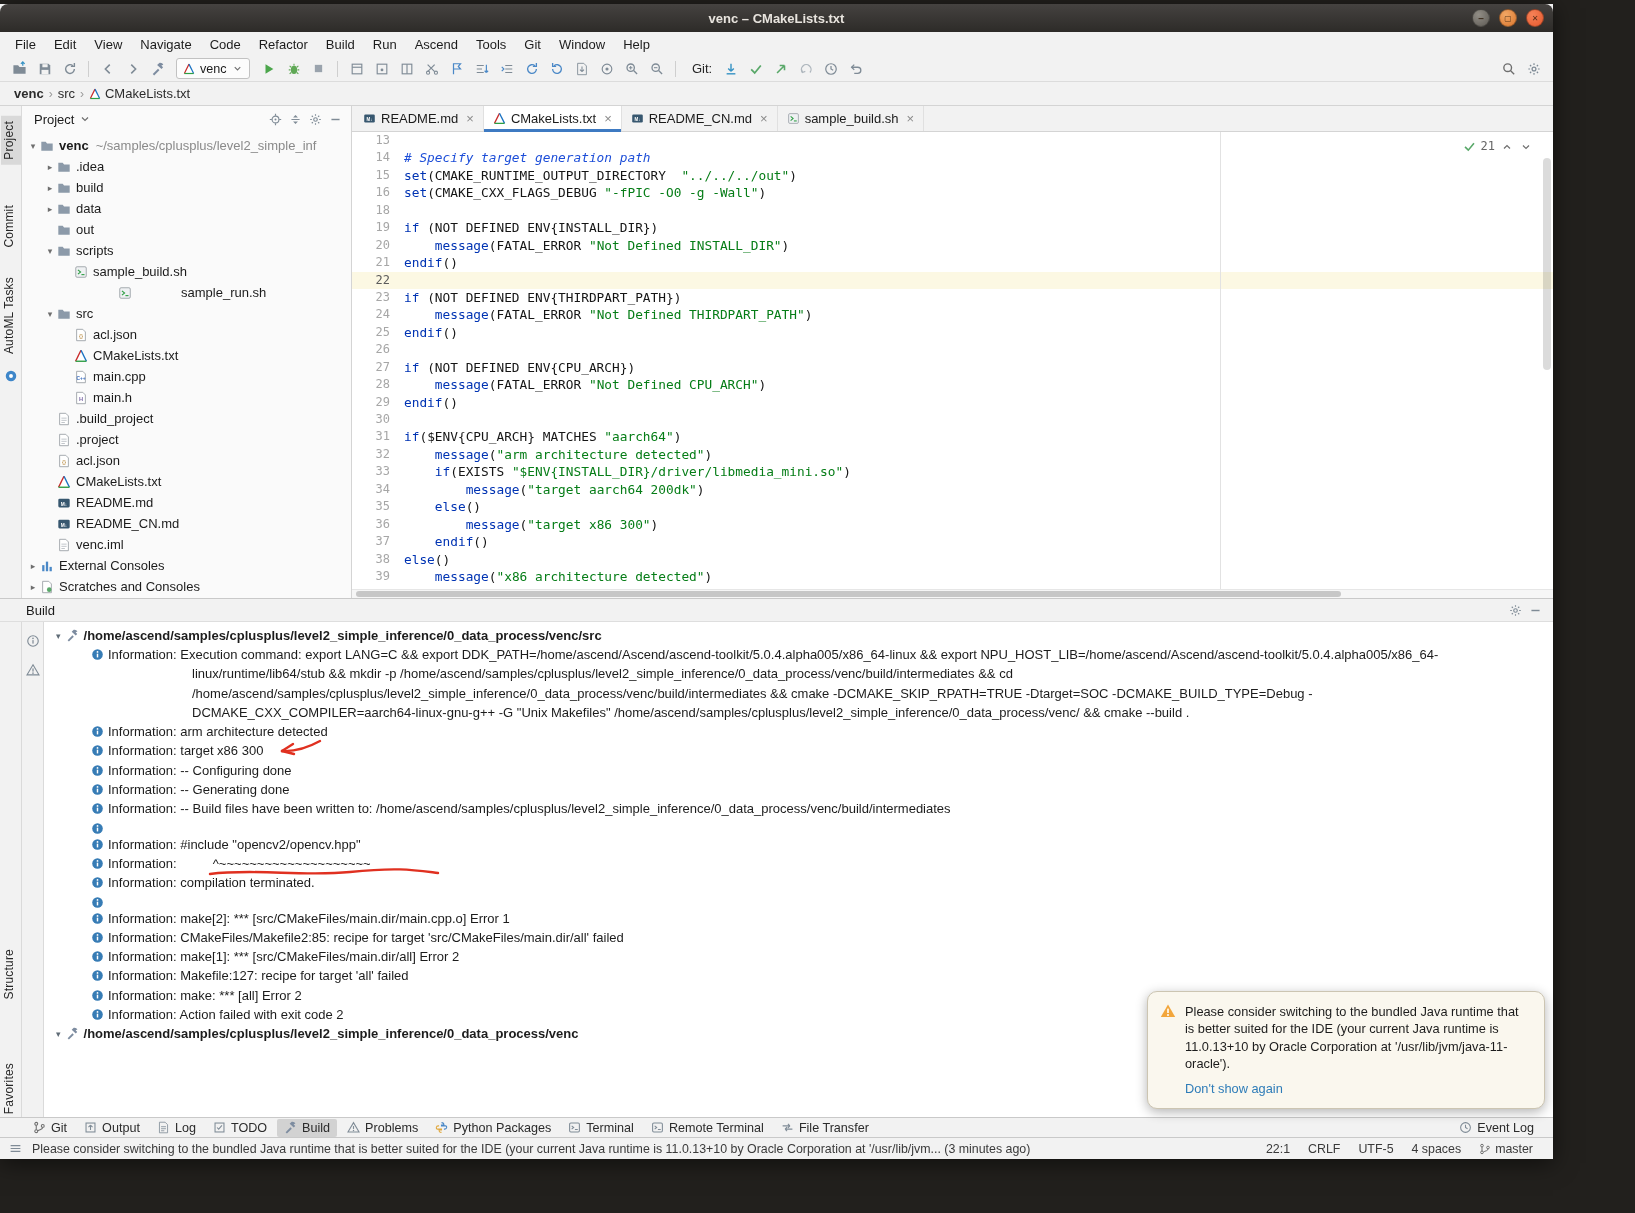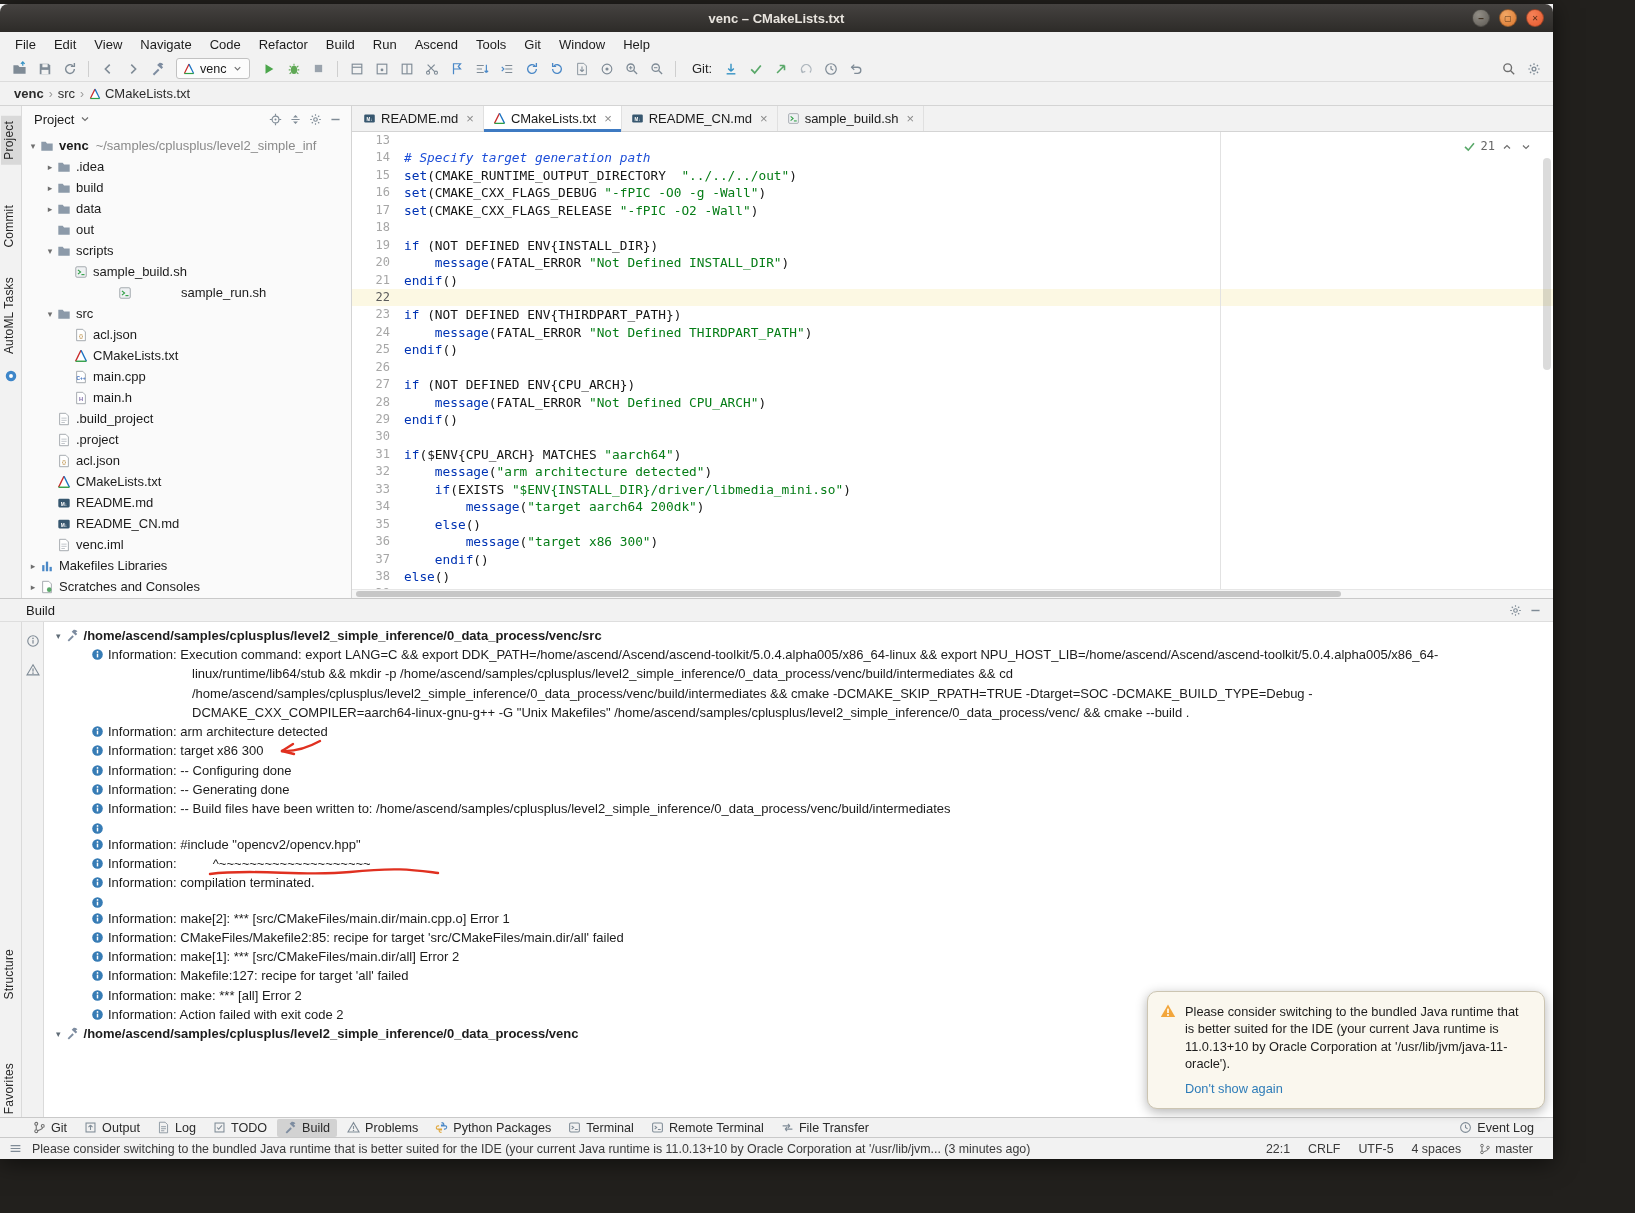--- a/index.html
+++ b/index.html
@@ -658,21 +658,21 @@
             </div>
             <div class="trow" style="padding-left: 4px;">
               <span class="chev">▸</span>
               <span class="ic" style="height: 14px; width: 14px;">
                 <svg width="14" height="14" viewBox="0 0 16 16">
                   <rect x="2.5" y="7" width="2.6" height="7" fill="#4a88c7"></rect>
                   <rect x="6.7" y="3" width="2.6" height="11" fill="#4a88c7"></rect>
                   <rect x="10.9" y="9" width="2.6" height="5" fill="#4a88c7"></rect>
                 </svg>
               </span>
-              <span class="tlabel">Makefiles Libraries</span>
+              <span class="tlabel">External Consoles</span>
             </div>
             <div class="trow" style="padding-left: 4px;">
               <span class="chev">▸</span>
               <span class="ic" style="height: 14px; width: 14px;">
                 <svg width="14" height="14" viewBox="0 0 16 16">
                   <path fill="#fff" stroke="#9aa0a6" d="M3 1.5h7l3 3v10H3z"></path>
                   <circle cx="10.5" cy="11" r="2.6" fill="#59a869"></circle>
                 </svg>
               </span>
               <span class="tlabel">Scratches and Consoles</span>
@@ -737,24 +737,20 @@
                 <span class="ln">14</span>
                 <span class="code"><span class="seg-c"># Specify target generation path</span></span>
               </div>
               <div class="code-row">
                 <span class="ln">15</span>
                 <span class="code"><span class="seg-k">set</span><span class="seg-t">(</span><span class="seg-t">CMAKE_RUNTIME_OUTPUT_DIRECTORY  </span><span class="seg-s">"../../../out"</span><span class="seg-t">)</span></span>
               </div>
               <div class="code-row">
                 <span class="ln">16</span>
                 <span class="code"><span class="seg-k">set</span><span class="seg-t">(CMAKE_CXX_FLAGS_DEBUG </span><span class="seg-s">"-fPIC -O0 -g -Wall"</span><span class="seg-t">)</span></span>
-              </div>
-              <div class="code-row">
-                <span class="ln">17</span>
-                <span class="code"><span class="seg-k">set</span><span class="seg-t">(CMAKE_CXX_FLAGS_RELEASE </span><span class="seg-s">"-fPIC -O2 -Wall"</span><span class="seg-t">)</span></span>
               </div>
               <div class="code-row">
                 <span class="ln">18</span>
                 <span class="code"></span>
               </div>
               <div class="code-row">
                 <span class="ln">19</span>
                 <span class="code"><span class="seg-k">if</span><span class="seg-t"> (NOT DEFINED ENV{INSTALL_DIR})</span></span>
               </div>
               <div class="code-row">

